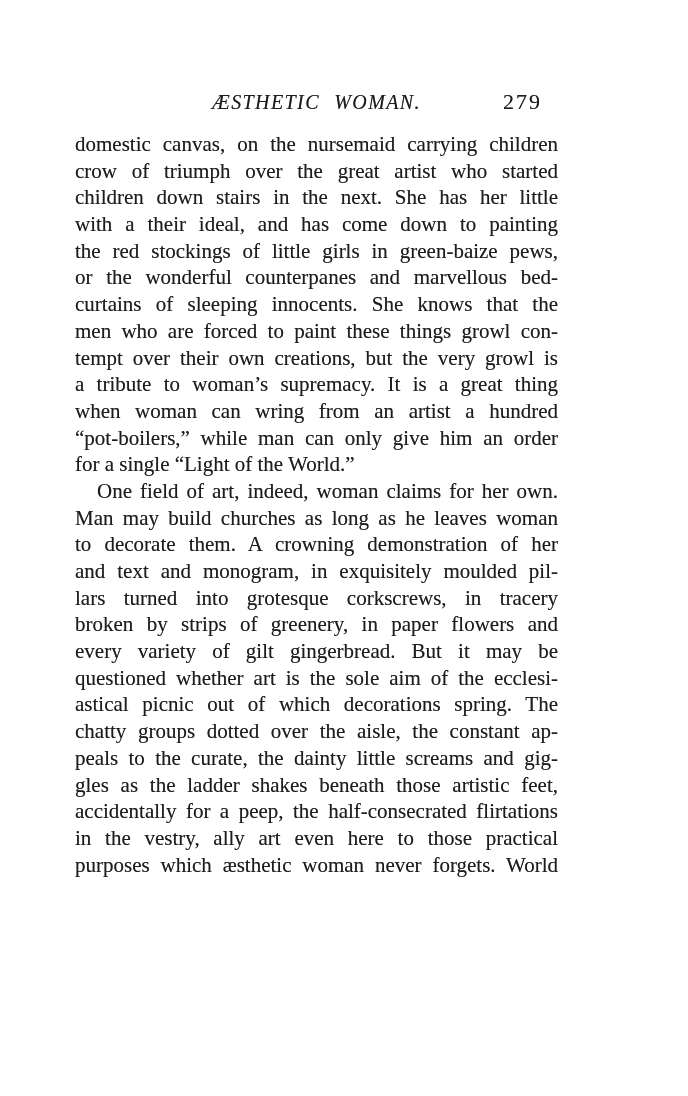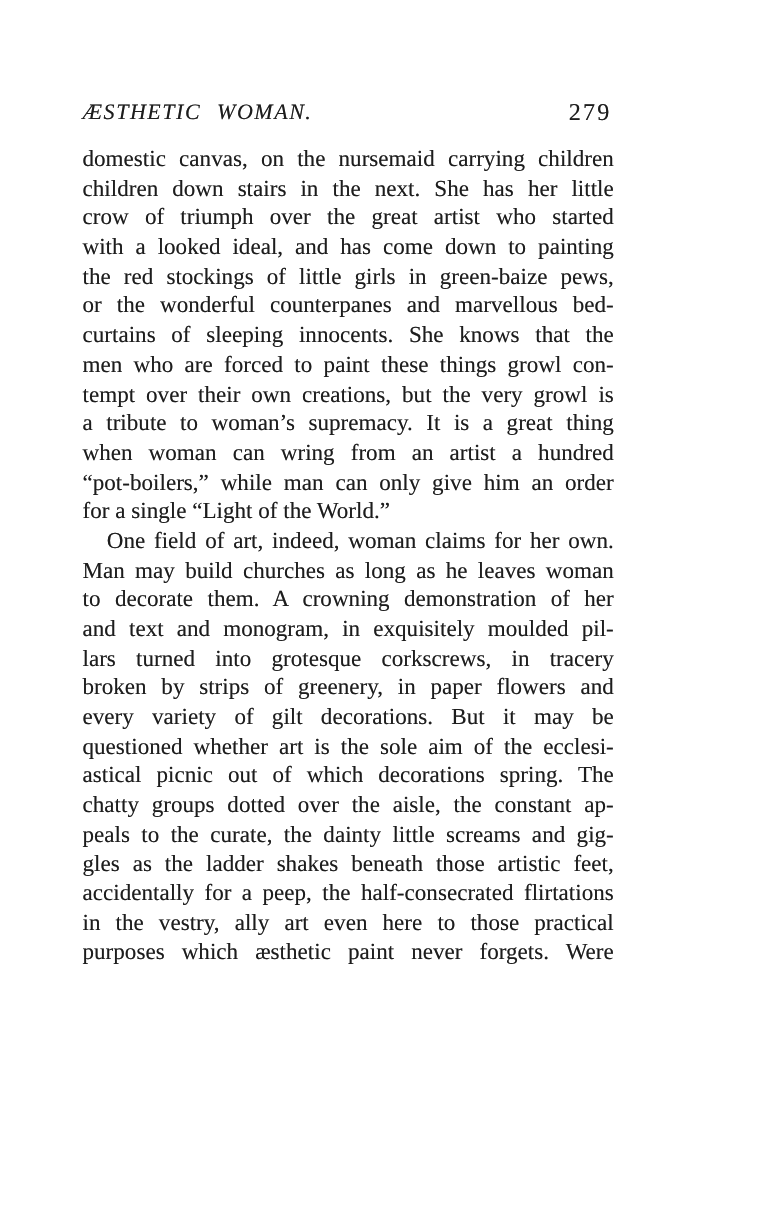--- a/index.html
+++ b/index.html
@@ -18,31 +18,31 @@
   }
   .header {
     position: absolute;
     left: 75px;
     top: 91px;
     width: 483px;
     height: 26px;
   }
   .running-title {
     display: block;
-    text-align: left;
+    text-align: center;
     font-style: italic;
     font-weight: 500;
     font-size: 20px;
     letter-spacing: 1.4px;
     word-spacing: 8px;
     text-shadow: 0 0 0.5px rgba(20,20,20,0.55);
   }
   .page-number {
     position: absolute;
-    right: 2px;
+    right: 16px;
     top: -2px;
     font-size: 22px;
     letter-spacing: 2px;
     text-shadow: 0 0 0.5px rgba(20,20,20,0.55);
   }
   .body-text {
     position: absolute;
     left: 75px;
     top: 131px;
     width: 483px;
@@ -70,46 +70,46 @@
 
   <div class="header">
     <span class="running-title">ÆSTHETIC WOMAN.</span>
     <span class="page-number">279</span>
   </div>
 
   <div class="body-text">
 
     <div>
       <div class="line">domestic canvas, on the nursemaid carrying children</div>
+      <div class="line">crow of triumph over the great artist who started</div>
       <div class="line">children down stairs in the next. She has her little</div>
-      <div class="line">crow of triumph over the great artist who started</div>
-      <div class="line">with a looked ideal, and has come down to painting</div>
+      <div class="line">with a their ideal, and has come down to painting</div>
       <div class="line">the red stockings of little girls in green-baize pews,</div>
       <div class="line">or the wonderful counterpanes and marvellous bed-</div>
       <div class="line">curtains of sleeping innocents. She knows that the</div>
       <div class="line">men who are forced to paint these things growl con-</div>
       <div class="line">tempt over their own creations, but the very growl is</div>
       <div class="line">a tribute to woman’s supremacy. It is a great thing</div>
       <div class="line">when woman can wring from an artist a hundred</div>
       <div class="line">“pot-boilers,” while man can only give him an order</div>
       <div class="line unjust">for a single “Light of the World.”</div>
     </div>
 
     <div>
       <div class="line first-indent">One field of art, indeed, woman claims for her own.</div>
       <div class="line">Man may build churches as long as he leaves woman</div>
       <div class="line">to decorate them. A crowning demonstration of her</div>
       <div class="line">and text and monogram, in exquisitely moulded pil-</div>
       <div class="line">lars turned into grotesque corkscrews, in tracery</div>
       <div class="line">broken by strips of greenery, in paper flowers and</div>
-      <div class="line">every variety of gilt decorations. But it may be</div>
+      <div class="line">every variety of gilt gingerbread. But it may be</div>
       <div class="line">questioned whether art is the sole aim of the ecclesi-</div>
       <div class="line">astical picnic out of which decorations spring. The</div>
       <div class="line">chatty groups dotted over the aisle, the constant ap-</div>
       <div class="line">peals to the curate, the dainty little screams and gig-</div>
       <div class="line">gles as the ladder shakes beneath those artistic feet,</div>
       <div class="line">accidentally for a peep, the half-consecrated flirtations</div>
       <div class="line">in the vestry, ally art even here to those practical</div>
-      <div class="line">purposes which æsthetic paint never forgets. Were</div>
+      <div class="line">purposes which æsthetic woman never forgets. World</div>
     </div>
 
   </div>
 </div>
 
 </body></html>

